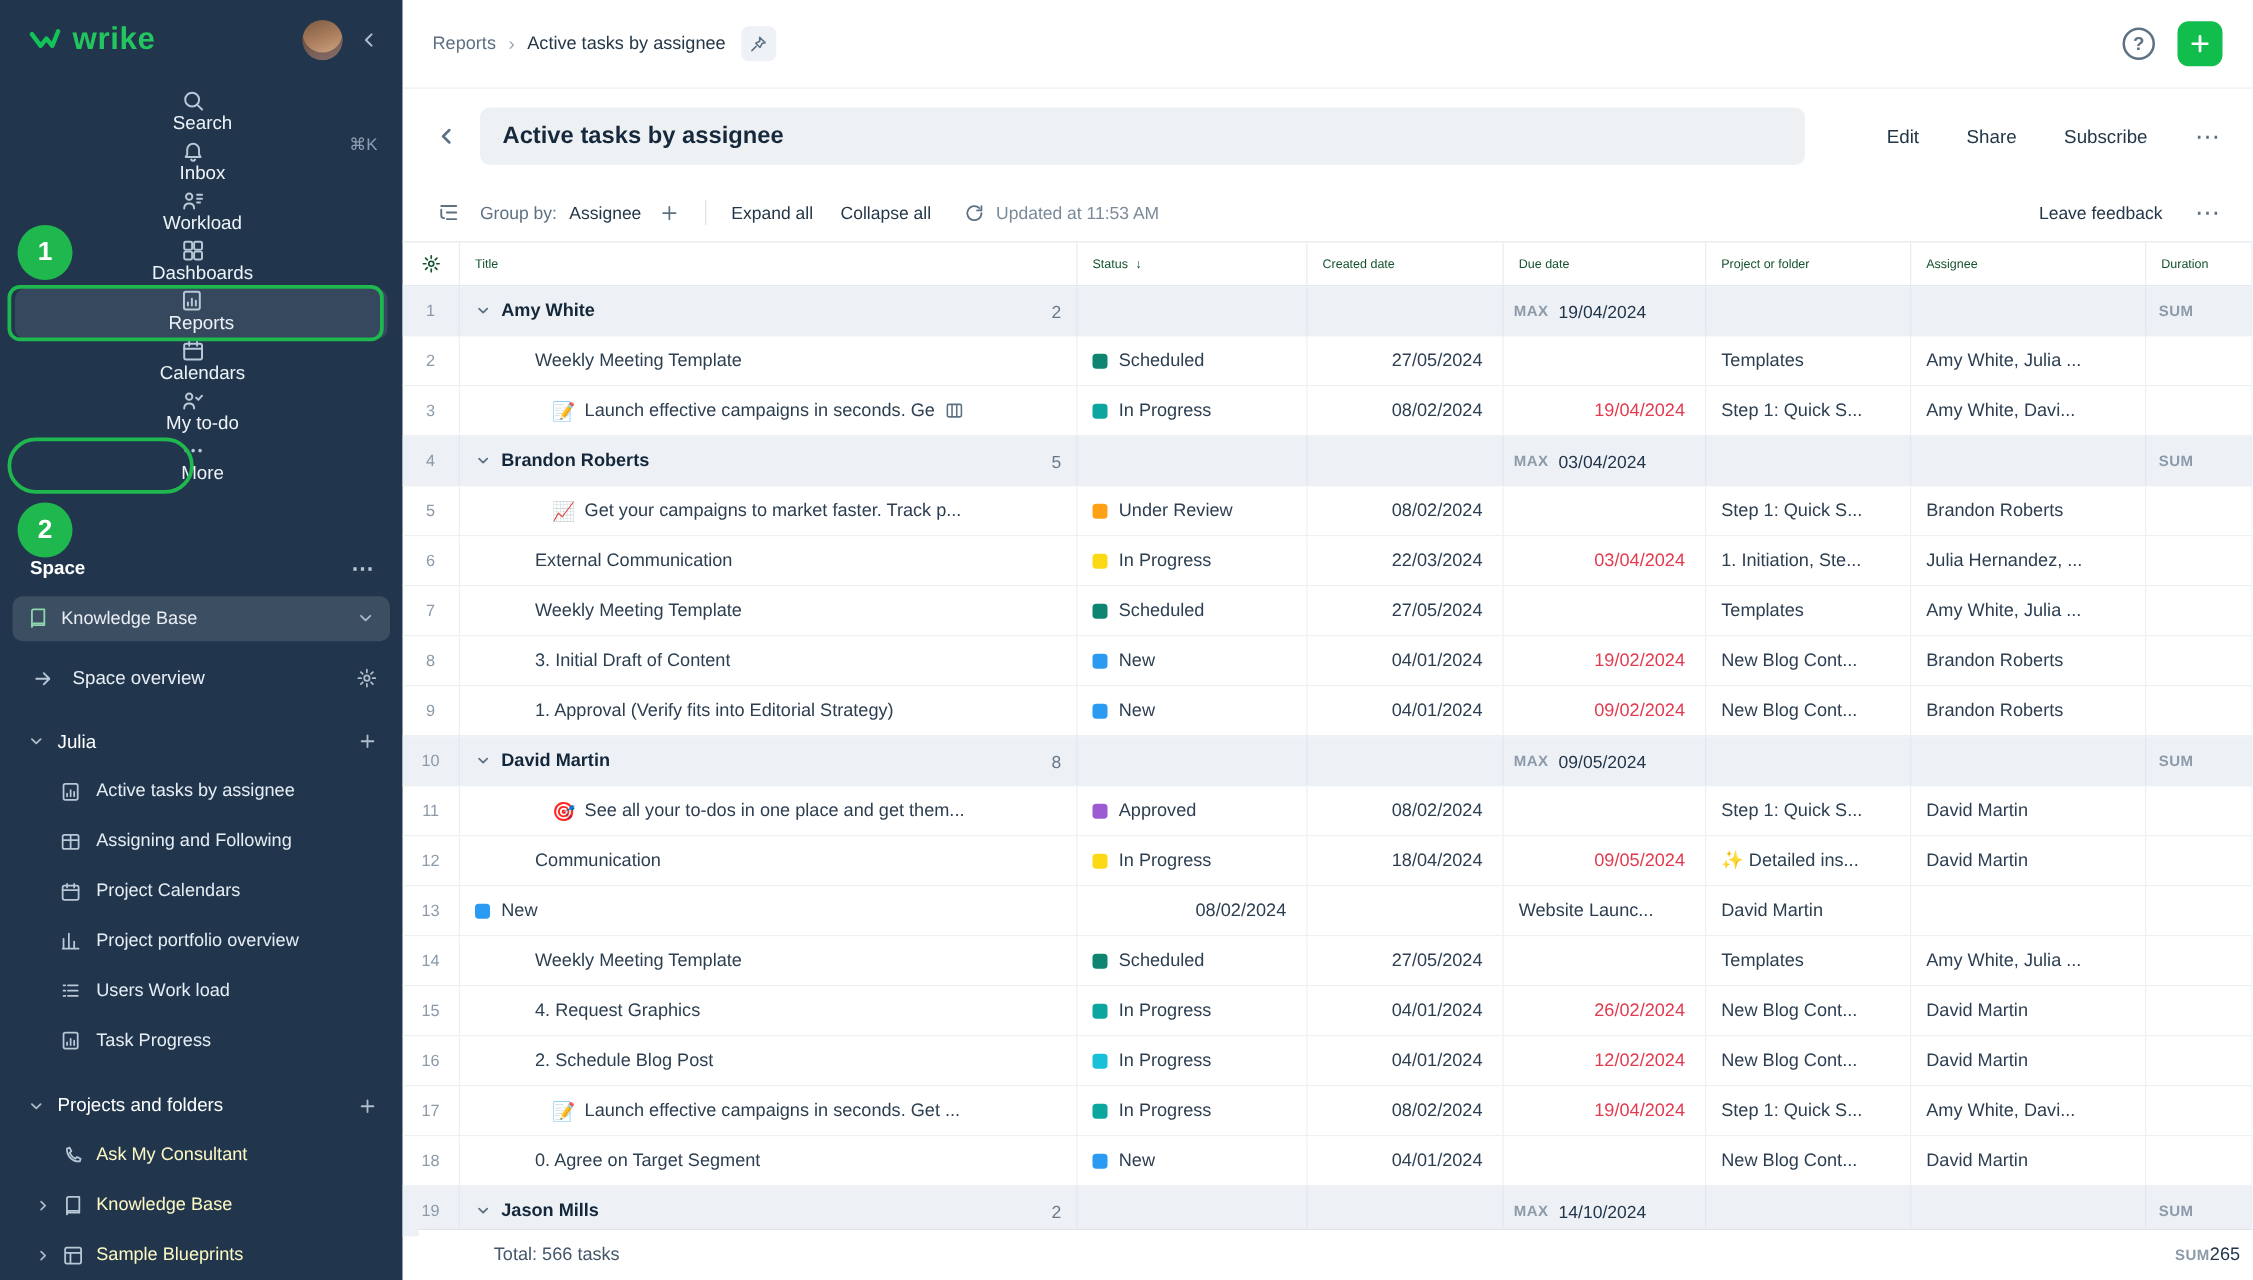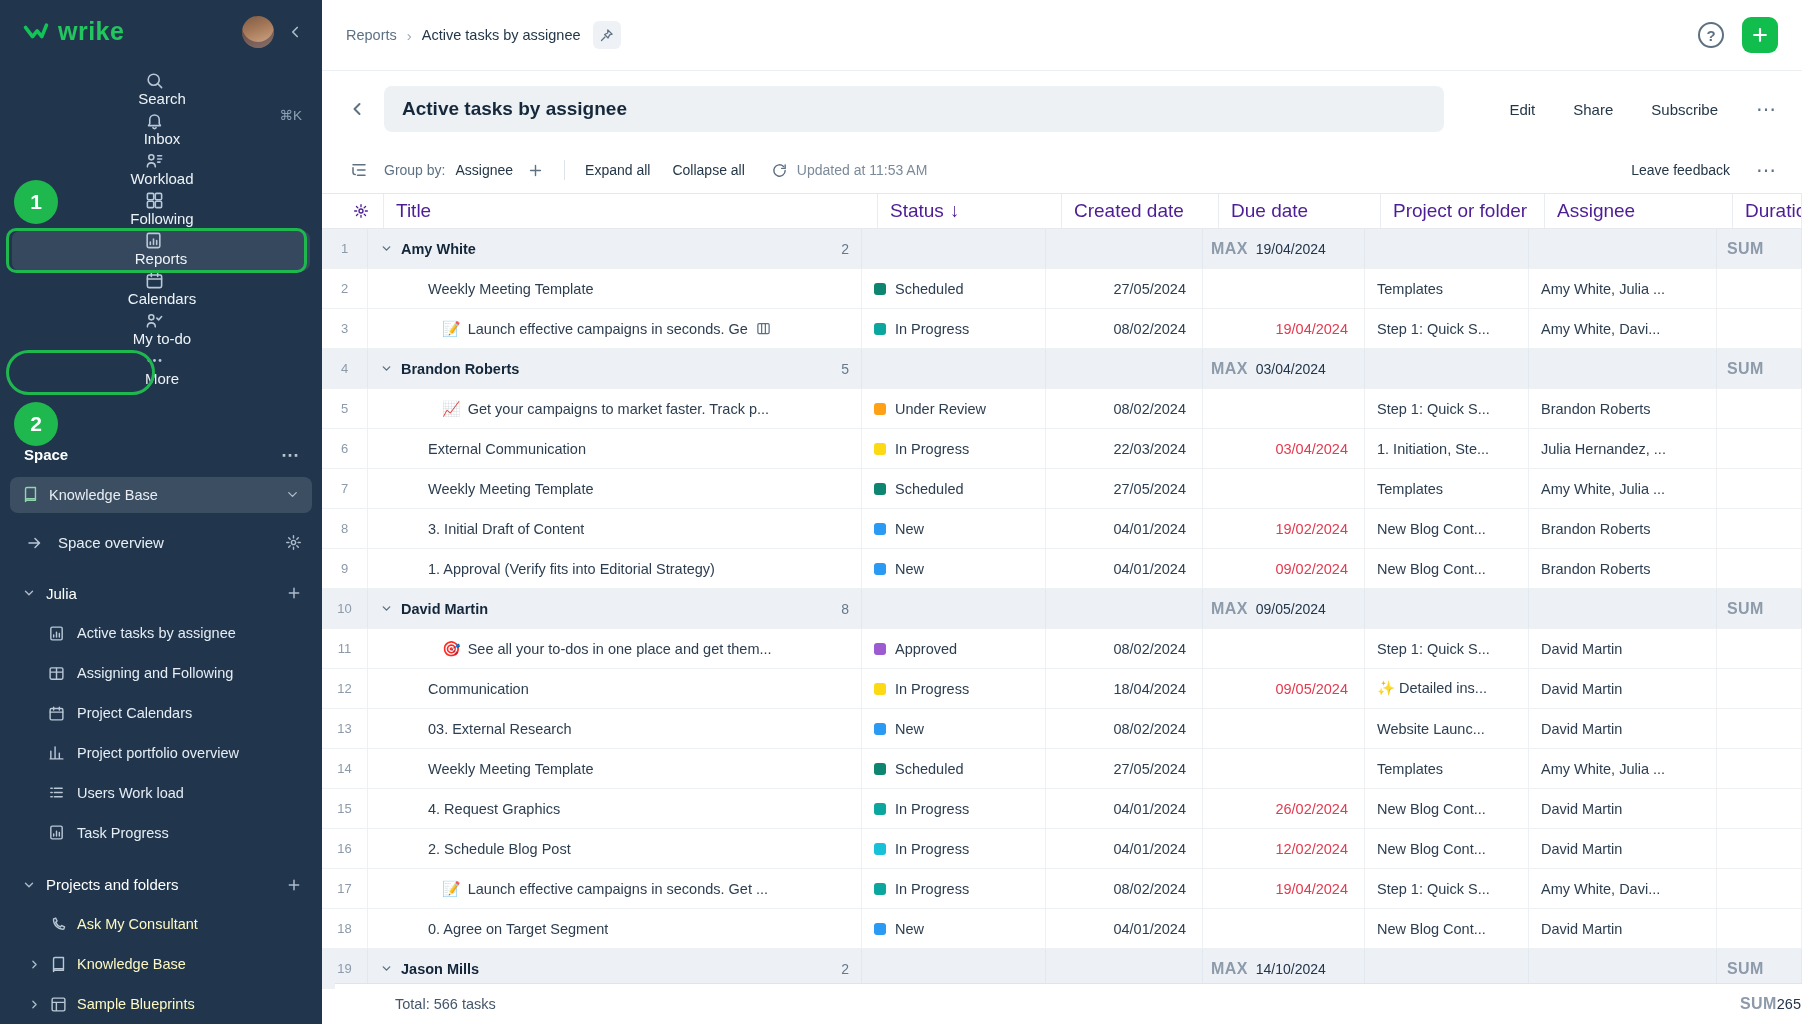--- a/index.html
+++ b/index.html
@@ -94,38 +94,38 @@
   .tb-plus { color:#5d7183; display:flex; margin-right:20px; }
   .tb-divider { width:1px; height:20px; background:#dde3e9; margin-right:20px; }
   .tb-btn { margin-right:22px; cursor:pointer; }
   .refresh { color:#5d7183; display:flex; margin:0 9px 0 4px; }
   .updated { color:#7b8a99; }
   .tb-right { margin-left:auto; display:flex; gap:26px; align-items:center; }
 
   
   .tablewrap { flex:1; min-height:0; display:flex; flex-direction:column; position:relative; }
   .grid-cols { display:grid; grid-template-columns:46px 494px 184px 157px 162px 164px 188px 1fr; }
-  .thead { height:36px; border-top:1px solid #e5e9ed; border-bottom:1px solid #e5e9ed; color:#4c1d95; font-size:19px;padding-left:16px; }
+  .thead { height:36px; border-top:1px solid #e5e9ed; border-bottom:1px solid #e5e9ed; color:#14532d; font-size:10px; }
   .thead .hc { height:100%; display:flex; align-items:center; padding:0 12px; border-right:1px solid #e9edf1; white-space:nowrap; overflow:hidden; }
   .thead .hc.hnum { justify-content:center; padding:0; }
   .sort-arrow { margin-left:6px; }
 
   .tbody { flex:1; min-height:0; overflow:hidden; position:relative; }
   .trow { height:40px; border-bottom:1px solid #eef1f4; font-size:14.5px; color:#2c3e50; }
   .trow .c { height:100%; display:flex; align-items:center; padding:0 12px; border-right:1px solid #eef1f4; white-space:nowrap; overflow:hidden; }
   .c.num { justify-content:center; color:#8c9aa9; font-size:13px; padding:0; }
   .c.created, .c.due { justify-content:flex-end; padding-right:16px; }
   .c.due.overdue { color:#e23a4e; }
   .trow.group { background:#edf1f6; }
   .trow.group .c { border-right-color:#e2e8ef; }
   .trow.group .c.due { justify-content:flex-start; padding-left:8px; }
   .gname { font-weight:bold; color:#14273a; }
   .gchev { color:#5d7183; margin-right:8px; flex-shrink:0; display:flex; }
   .gcount { margin-left:auto; color:#66788a; font-size:14px; }
-  .agg { font-size:16px; color:#8c9aa9; font-weight:bold; letter-spacing:.4px;text-align:right; }
+  .agg { font-size:12px; color:#8c9aa9; font-weight:bold; letter-spacing:.4px;text-align:right; }
   .c.due .agg { margin-right:8px; }
   .aggdate { color:#22354a; font-size:14px; }
   .c.duration { padding-left:10px; }
   .sq { width:12px; height:12px; border-radius:3px; margin-right:9px; flex-shrink:0; }
   .ttext { overflow:hidden; text-overflow:ellipsis; }
   .ind1 { padding-left:60px !important; }
   .ind2 { padding-left:74px !important; }
   .temoji { margin-right:7px; font-size:15px; flex-shrink:0; }
   .boardic { margin-left:8px; color:#5d7183; flex-shrink:0; display:flex; }
 
@@ -187,21 +187,21 @@
       </div>
       <div class="nav-item">
         <span class="ic">
             <svg width="19" height="19" viewBox="0 0 24 24" fill="none" stroke="currentColor" stroke-width="2">
               <rect x="3" y="3" width="8" height="8" rx="1.5"></rect>
               <rect x="13" y="3" width="8" height="8" rx="1.5"></rect>
               <rect x="3" y="13" width="8" height="8" rx="1.5"></rect>
               <rect x="13" y="13" width="8" height="8" rx="1.5"></rect>
             </svg>
           </span>
-        <span>Following</span>
+        <span>Dashboards</span>
       </div>
       <div class="nav-item selected">
         <span class="ic">
             <svg width="19" height="19" viewBox="0 0 24 24" fill="none" stroke="currentColor" stroke-width="2" stroke-linecap="round">
               <rect x="4" y="3" width="16" height="18" rx="2"></rect>
               <path d="M8 14v3M12 10v7M16 12v5"></path>
             </svg>
           </span>
         <span>Reports</span>
       </div>
@@ -691,23 +691,20 @@
               <span>In Progress</span>
             </div>
             <div class="c created">18/04/2024</div>
             <div class="c due overdue">09/05/2024</div>
             <div class="c project">✨ Detailed ins...</div>
             <div class="c assignee">David Martin</div>
             <div class="c duration"></div>
           </div>
           <div class="trow grid-cols task">
             <div class="c num">13</div>
-            <div class="c title ind1">
-              <span class="ttext">03. External Research</span>
-            </div>
             <div class="c status">
               <span class="sq" style="background:#2b9af3"></span>
               <span>New</span>
             </div>
             <div class="c created">08/02/2024</div>
             <div class="c due"></div>
             <div class="c project">Website Launc...</div>
             <div class="c assignee">David Martin</div>
             <div class="c duration"></div>
           </div>

